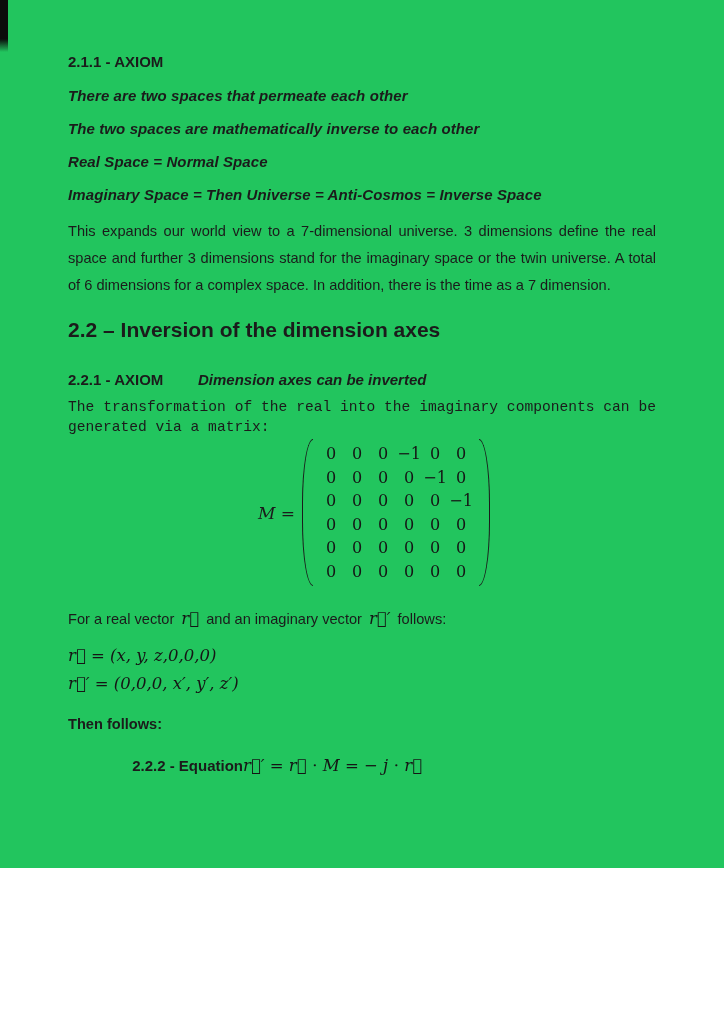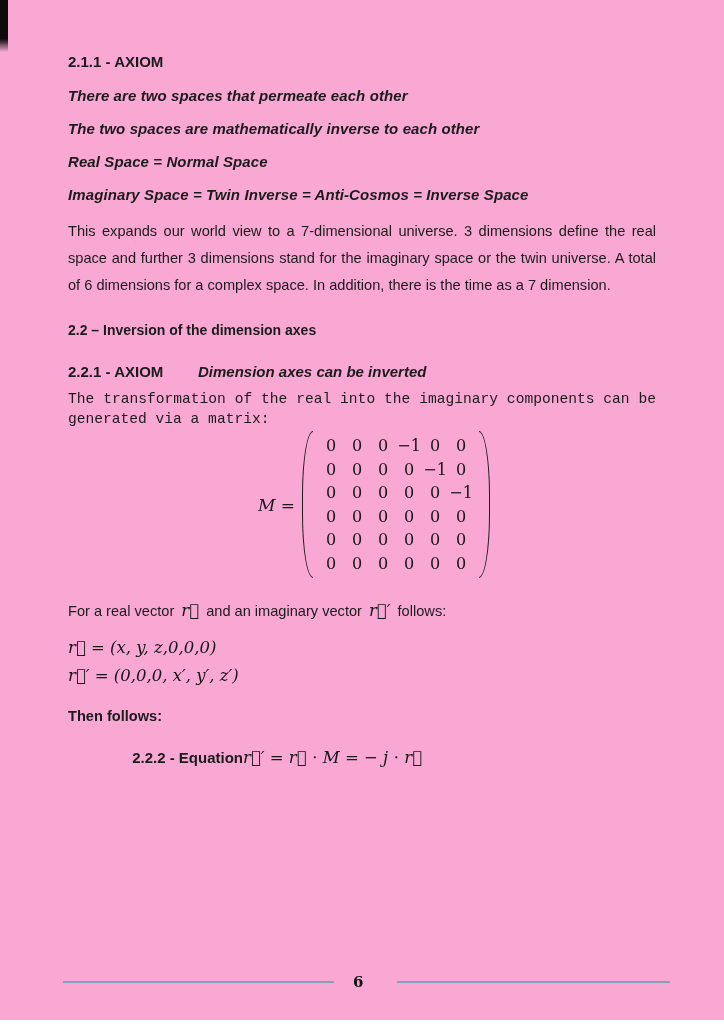--- a/index.html
+++ b/index.html
@@ -1,38 +1,38 @@
 <!DOCTYPE html>
 <html><head>
 <meta charset="utf-8">
 <style>
   html, body { margin:0; padding:0; background:#ffffff; }
   .page {
-    position:relative; width:724px; height:1020px; background:#f9a8d4;
+    position:relative; width:724px; height:868px; background:#22c55e;
     font-family:"Liberation Sans", sans-serif; color:#1b1b1b; overflow:hidden;
   }
   .content { padding:0 68px; }
   .corner-mark {
     position:absolute; left:0; top:0; width:8px; height:52px;
     background:linear-gradient(to bottom, #0b0b0b 75%, rgba(11,11,11,0));
     filter:blur(0.6px);
   }
   .h-small { margin:0; font-size:15px; font-weight:bold; line-height:18px; }
   .h211 { margin-top:53px; }
   .axiom {
     margin:16px 0 0; font-size:15px; font-weight:bold; font-style:italic;
     line-height:17px; letter-spacing:0.1px;
   }
   .h212 { margin-top:17px; }
   .body-p {
     margin:15px 0 0; font-size:14.6px; line-height:27px;
     text-align:justify; text-justify:inter-word;
   }
-  .h-section { margin:20px 0 0; font-size:14px; font-weight:bold; line-height:22px; }
-  .axiom-row { margin-top:22px; line-height:18px; }
+  .h-section { margin:20px 0 0; font-size:21px; font-weight:bold; line-height:22px; }
+  .axiom-row { margin-top:30px; line-height:18px; }
   .axiom-row .h-inline { display:inline-block; width:130px; font-size:15px; font-weight:bold; }
   .axiom-row .axiom-inline { font-size:15px; font-weight:bold; font-style:italic; }
   .p221 { margin-top:36px; line-height:20px; }
   .p221b { margin-top:8px; line-height:20px;font-family:Liberation Mono, monospace; }
 
   .matrix-row { display:flex; align-items:center; margin:2px 0 0 190px; }
   .mlabel {
     font-family:"DejaVu Serif","Liberation Serif",serif; font-style:italic;
     font-size:17px; margin-right:7px;
   }
@@ -74,21 +74,21 @@
 <div class="page">
   <div class="corner-mark"></div>
 
   <div class="content">
 
     <p class="h-small h211">2.1.1 - AXIOM</p>
 
     <p class="axiom">There are two spaces that permeate each other</p>
     <p class="axiom">The two spaces are mathematically inverse to each other</p>
     <p class="axiom">Real Space = Normal Space</p>
-    <p class="axiom">Imaginary Space = Twin Inverse = Anti-Cosmos = Inverse Space</p>
+    <p class="axiom">Imaginary Space = Then Universe = Anti-Cosmos = Inverse Space</p>
 
 
     <p class="body-p">This expands our world view to a 7-dimensional universe. 3 dimensions define the real space and further 3 dimensions stand for the imaginary space or the twin universe. A total of 6 dimensions for a complex space. In addition, there is the time as a 7 dimension.</p>
 
     <p class="h-section">2.2 – Inversion of the dimension axes</p>
 
     <div class="axiom-row">
       <span class="h-inline">2.2.1 - AXIOM</span><span class="axiom-inline">Dimension axes can be inverted</span>
     </div>
 

